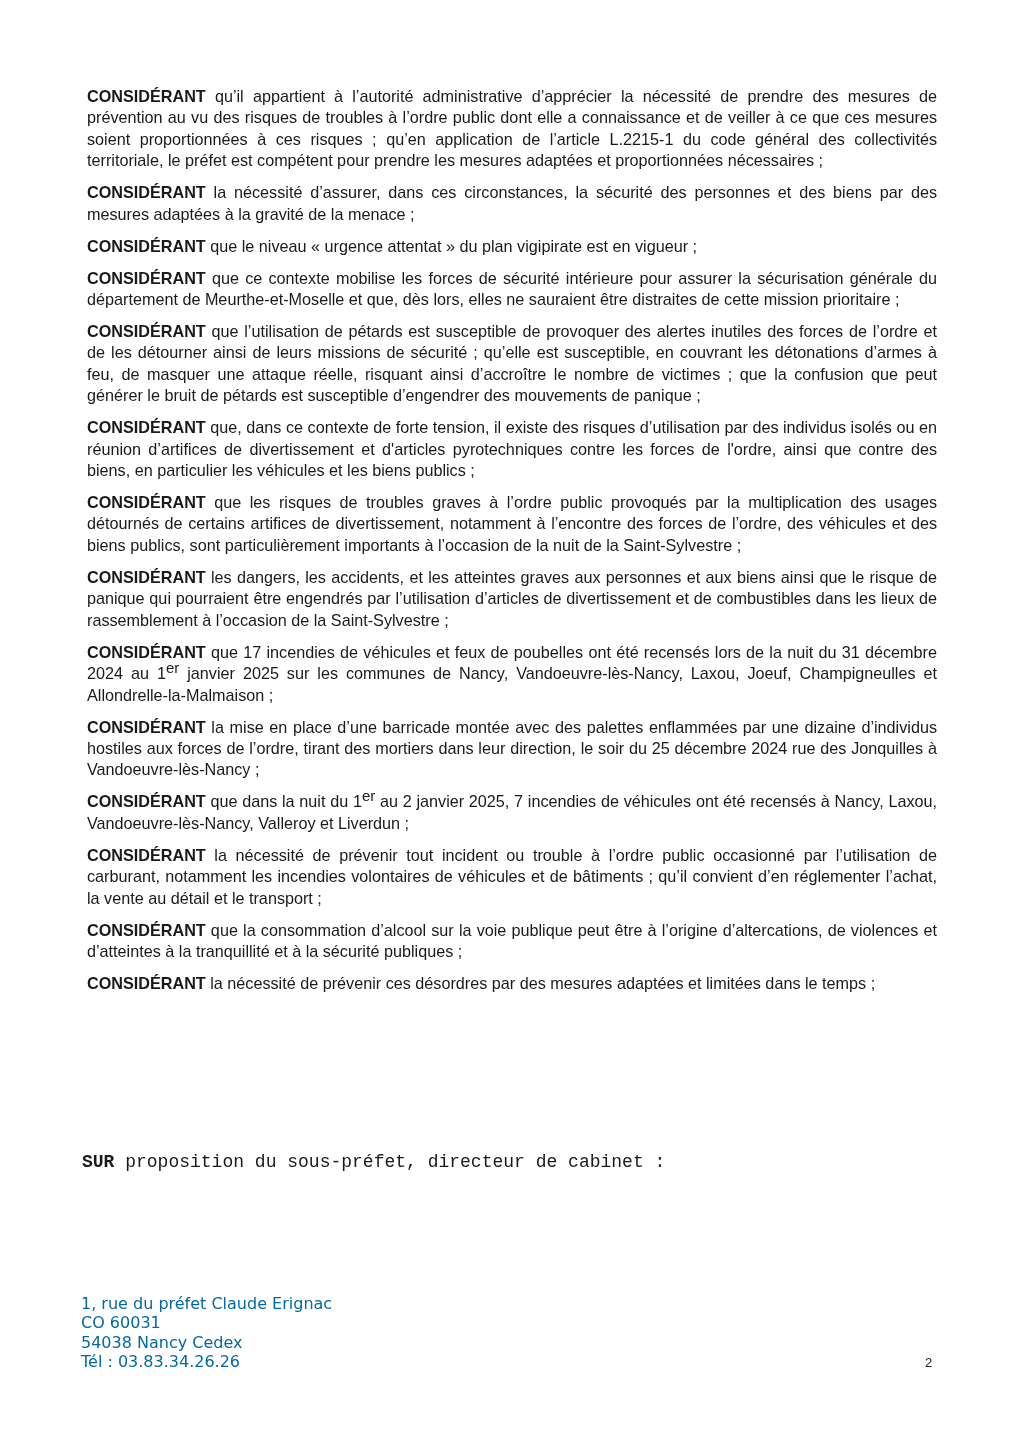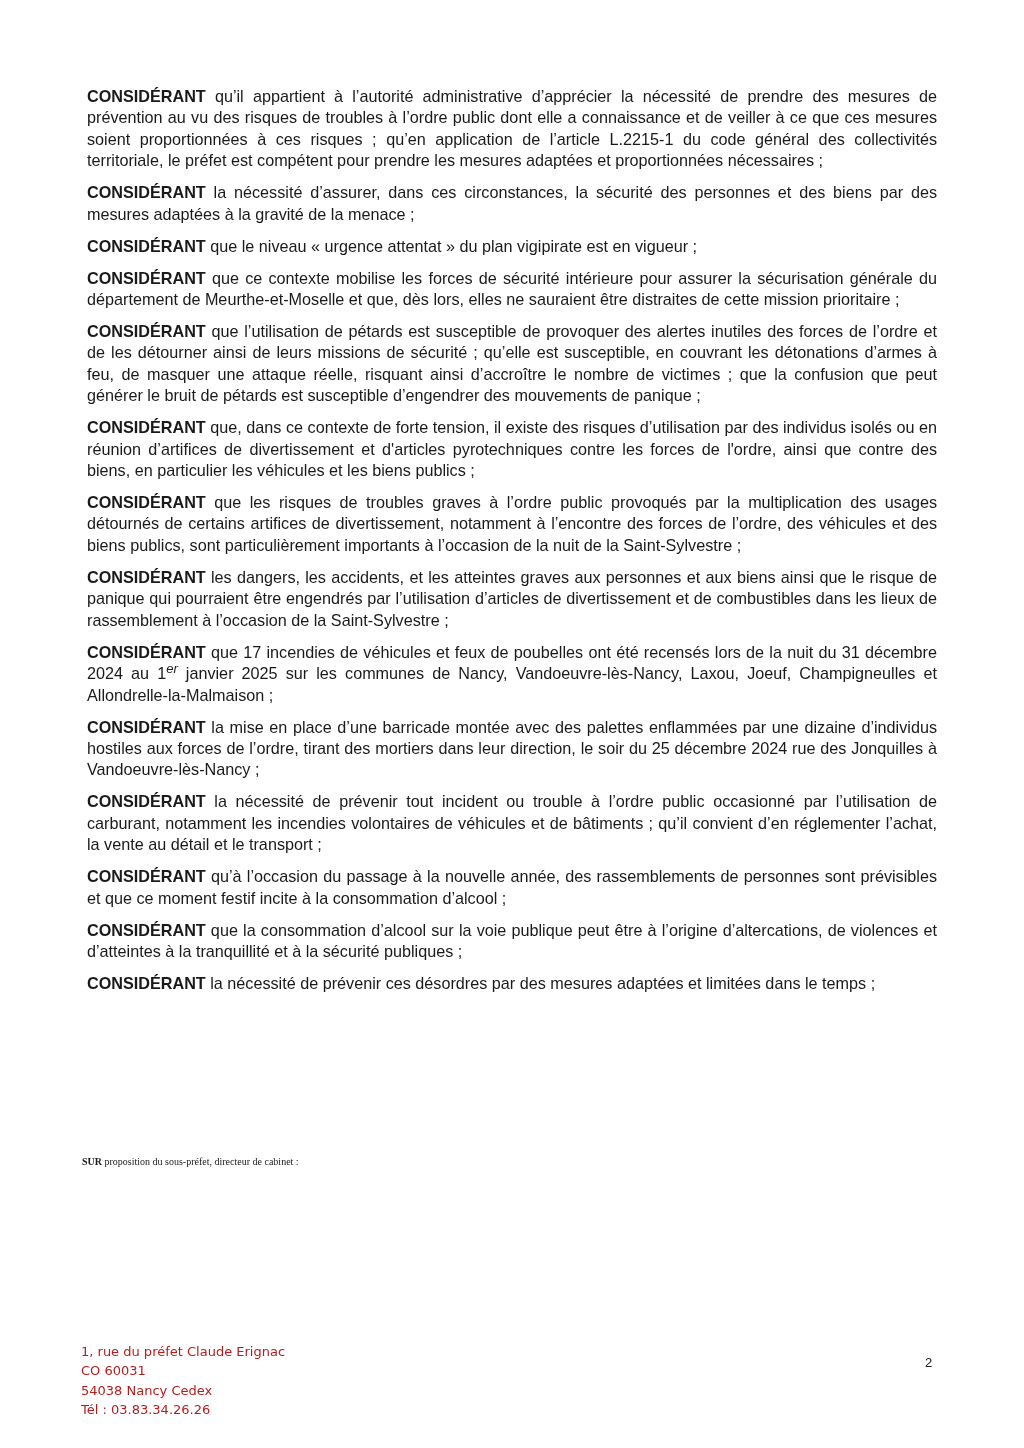--- a/index.html
+++ b/index.html
@@ -31,43 +31,42 @@
       line-height: 21.4px;
       text-align: justify;
     }
     .para {
       margin: 0 0 10.6px 0;
     }
     .para .kw {
       font-weight: bold;
     }
     .para sup {
-      font-size: 13px;
+      font-size: 15px;
       line-height: 0;
       vertical-align: super;
-      font-style: italic;
     }
     .sur {
       position: absolute;
       left: 82px;
       top: 1152px;
       width: 700px;
-      font-family: Liberation Serif, serif;
-      font-size: 10px;
+      font-family: Liberation Mono, monospace;
+      font-size: 18px;
       line-height: 20px;
     }
     .sur .kw { font-weight: bold; }
     .footer-address {
       position: absolute;
       left: 81px;
-      top: 1342px;
+      top: 1294px;
       font-family: "DejaVu Sans", sans-serif;
-      font-size: 13px;
+      font-size: 16px;
       line-height: 19.4px;
-      color: #b91c1c;
+      color: #0369a1;
     }
     .page-number {
       position: absolute;
       left: 925px;
       top: 1355px;
       font-family: "Liberation Sans", sans-serif;
       font-size: 13px;
       color: #222;
     }
   </style>
@@ -80,22 +79,22 @@
     <p class="para"><span class="kw">CONSIDÉRANT</span><span> qu’il appartient à l’autorité administrative d’apprécier la nécessité de prendre des mesures de prévention au vu des risques de troubles à l’ordre public dont elle a connaissance et de veiller à ce que ces mesures soient proportionnées à ces risques ; qu’en application de l’article L.2215-1 du code général des collectivités territoriale, le préfet est compétent pour prendre les mesures adaptées et proportionnées nécessaires ;</span></p>
     <p class="para"><span class="kw">CONSIDÉRANT</span><span> la nécessité d’assurer, dans ces circonstances, la sécurité des personnes et des biens par des mesures adaptées à la gravité de la menace ;</span></p>
     <p class="para"><span class="kw">CONSIDÉRANT</span><span> que le niveau « urgence attentat » du plan vigipirate est en vigueur ;</span></p>
     <p class="para"><span class="kw">CONSIDÉRANT</span><span> que ce contexte mobilise les forces de sécurité intérieure pour assurer la sécurisation générale du département de Meurthe-et-Moselle et que, dès lors, elles ne sauraient être distraites de cette mission prioritaire ;</span></p>
     <p class="para"><span class="kw">CONSIDÉRANT</span><span> que l’utilisation de pétards est susceptible de provoquer des alertes inutiles des forces de l’ordre et de les détourner ainsi de leurs missions de sécurité ; qu’elle est susceptible, en couvrant les détonations d’armes à feu, de masquer une attaque réelle, risquant ainsi d’accroître le nombre de victimes ; que la confusion que peut générer le bruit de pétards est susceptible d’engendrer des mouvements de panique ;</span></p>
     <p class="para"><span class="kw">CONSIDÉRANT</span><span> que, dans ce contexte de forte tension, il existe des risques d’utilisation par des individus isolés ou en réunion d’artifices de divertissement et d'articles pyrotechniques contre les forces de l'ordre, ainsi que contre des biens, en particulier les véhicules et les biens publics ;</span></p>
     <p class="para"><span class="kw">CONSIDÉRANT</span><span> que les risques de troubles graves à l’ordre public provoqués par la multiplication des usages détournés de certains artifices de divertissement, notamment à l’encontre des forces de l’ordre, des véhicules et des biens publics, sont particulièrement importants à l’occasion de la nuit de la Saint-Sylvestre ;</span></p>
     <p class="para"><span class="kw">CONSIDÉRANT</span><span> les dangers, les accidents, et les atteintes graves aux personnes et aux biens ainsi que le risque de panique qui pourraient être engendrés par l’utilisation d’articles de divertissement et de combustibles dans les lieux de rassemblement à l’occasion de la Saint-Sylvestre ;</span></p>
     <p class="para"><span class="kw">CONSIDÉRANT</span><span> que 17 incendies de véhicules et feux de poubelles ont été recensés lors de la nuit du 31 décembre 2024 au 1</span><sup>er</sup><span> janvier 2025 sur les communes de Nancy, Vandoeuvre-lès-Nancy, Laxou, Joeuf, Champigneulles et Allondrelle-la-Malmaison ;</span></p>
     <p class="para"><span class="kw">CONSIDÉRANT</span><span> la mise en place d’une barricade montée avec des palettes enflammées par une dizaine d’individus hostiles aux forces de l’ordre, tirant des mortiers dans leur direction, le soir du 25 décembre 2024 rue des Jonquilles à Vandoeuvre-lès-Nancy ;</span></p>
+    <p class="para"><span class="kw">CONSIDÉRANT</span><span> que dans la nuit du 1</span><sup>er</sup><span> au 2 janvier 2025, 7 incendies de véhicules ont été recensés à Nancy, Laxou, Vandoeuvre-lès-Nancy, Valleroy et Liverdun ;</span></p>
     <p class="para"><span class="kw">CONSIDÉRANT</span><span> la nécessité de prévenir tout incident ou trouble à l’ordre public occasionné par l’utilisation de carburant, notamment les incendies volontaires de véhicules et de bâtiments ; qu’il convient d’en réglementer l’achat, la vente au détail et le transport ;</span></p>
-    <p class="para"><span class="kw">CONSIDÉRANT</span><span> qu’à l’occasion du passage à la nouvelle année, des rassemblements de personnes sont prévisibles et que ce moment festif incite à la consommation d’alcool ;</span></p>
     <p class="para"><span class="kw">CONSIDÉRANT</span><span> que la consommation d’alcool sur la voie publique peut être à l’origine d’altercations, de violences et d’atteintes à la tranquillité et à la sécurité publiques ;</span></p>
     <p class="para"><span class="kw">CONSIDÉRANT</span><span> la nécessité de prévenir ces désordres par des mesures adaptées et limitées dans le temps ;</span></p>
   </div>
 
   <div class="sur">
     <span class="kw">SUR</span><span> proposition du sous-préfet, directeur de cabinet :</span>
   </div>
 
   <div class="footer-address">
     <div>1, rue du préfet Claude Erignac</div>

